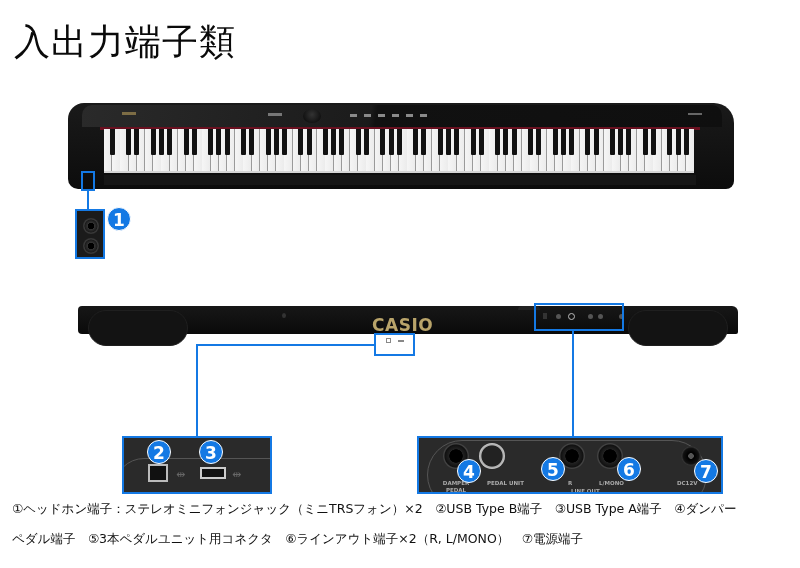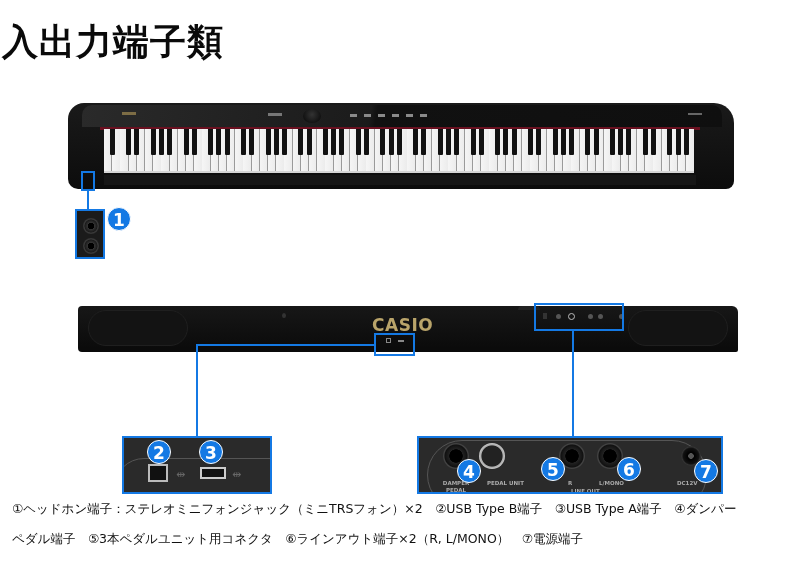--- a/index.html
+++ b/index.html
@@ -1,21 +1,21 @@
 <!DOCTYPE html>
 <html><head>
 <meta charset="utf-8">
 <style>
   * { box-sizing: border-box; margin: 0; padding: 0; }
   html, body { width: 800px; height: 568px; background: #ffffff; overflow: hidden; }
   body { position: relative; font-family: "DejaVu Sans", "Liberation Sans", sans-serif; color: #111; }
 
   .title {
-    position: absolute; left: 2px; top: 18px;
-    font-size: 36px; font-weight: bold; letter-spacing: 1px; color: #0a0a0a;
+    position: absolute; left: 14px; top: 18px;
+    font-size: 36px; font-weight: normal; letter-spacing: 1px; color: #0a0a0a;
   }
 
   
   .piano-top {
     position: absolute; left: 68px; top: 103px; width: 666px; height: 88px;
   }
   .pt-body {
     position: absolute; left: 0; top: 0; width: 666px; height: 86px;
     background: linear-gradient(#1a1a1a, #0c0c0c);
     border-radius: 16px 20px 8px 10px;
@@ -57,21 +57,21 @@
 
   .badge {
     position: absolute; width: 24px; height: 24px; border-radius: 50%;
     background: #1479e4; color: #fff; font-family: "DejaVu Sans", sans-serif;
     font-weight: bold; font-size: 17px; line-height: 24px; text-align: center;
     border: 1px solid #fff;
   }
 
   
   .piano-back {
-    position: absolute; left: 78px; top: 306px; width: 660px; height: 46px;
+    position: absolute; left: 78px; top: 306px; width: 660px; height: 28px;
     background: linear-gradient(#171717, #0a0a0a);
     border-radius: 4px 6px 2px 4px;
   }
   .pb-speaker {
     position: absolute; top: 4px; height: 36px; border-radius: 18px;
     background: #131313; border: 1px solid #1f1f1f;
   }
   .pb-logo {
     position: absolute; left: 294px; top: 9px; font-family: "DejaVu Sans", sans-serif; font-weight: bold;
     font-size: 17px; color: #b9a46a; letter-spacing: 0.5px;

